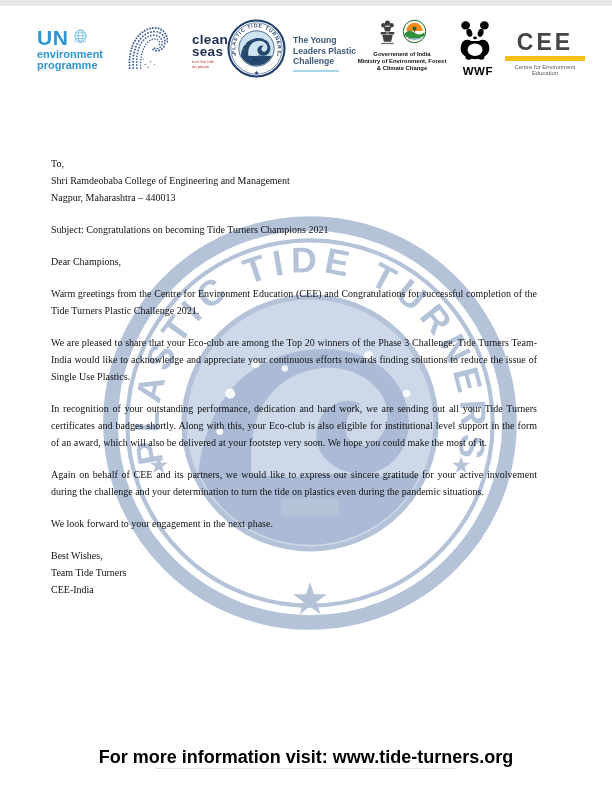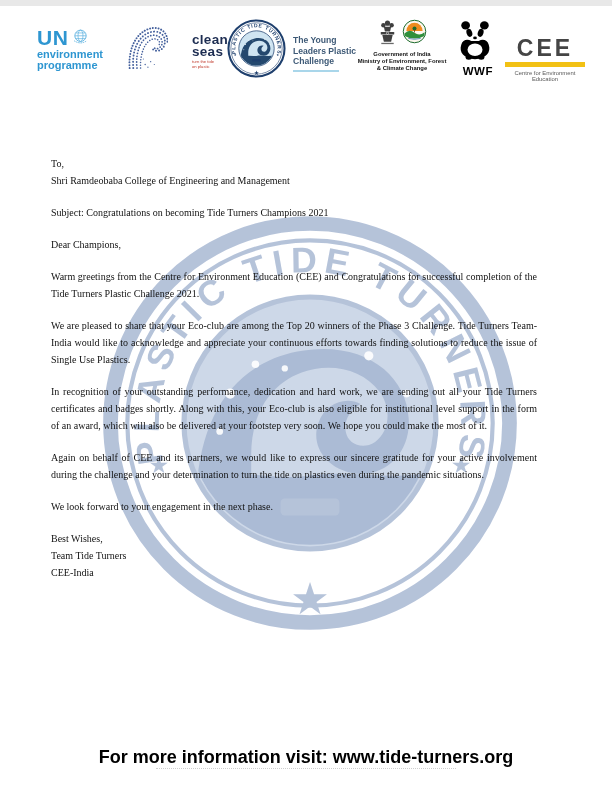--- a/index.html
+++ b/index.html
@@ -26,21 +26,21 @@
   .yleaders{left:293px;top:29px;color:#3e5a77;font-size:8.6px;line-height:10.5px;font-weight:600;}
   .yleaders-underline{width:46px;height:2.5px;margin-top:3px;}
   
   .govt{left:356px;top:13px;width:92px;text-align:center;}
   .govt-emblems{display:flex;justify-content:center;align-items:flex-start;gap:5px;height:30px;}
   .govt-text{font-size:5.9px;font-weight:bold;color:#111;line-height:6.8px;margin-top:2px;}
   
   .wwf{left:451px;top:15px;width:42px;text-align:right;}
   .wwf-label{font-size:11.5px;font-weight:900;letter-spacing:.5px;color:#000;line-height:11px;margin-top:1px;font-family:"Liberation Sans",sans-serif;}
   
-  .cee{left:503px;top:31px;width:84px;text-align:center;}
+  .cee{left:503px;top:25px;width:84px;text-align:center;}
   .cee-acronym{font-size:23px;font-weight:bold;color:#454545;letter-spacing:3px;line-height:22px;}
   .cee-bar{height:4.5px;margin:3px 2px 3px 2px;}
   .cee-sub{font-size:5.9px;color:#5a5a5a;line-height:6.5px;}
   
   .watermark{position:absolute;left:100px;top:207px;width:420px;height:420px;z-index:1;opacity:.95;}
   
   .letter{
     position:absolute;left:51px;top:149px;width:486px;z-index:2;
     font-size:10px;line-height:17px;
   }
@@ -204,20 +204,21 @@
       <div class="cee-acronym">CEE</div>
       <div class="cee-bar" style="background:#f2c114"></div>
       <div class="cee-sub">Centre for Environment Education</div>
     </div>
 
   </div>
 
   <div class="letter">
     <div class="line">To,</div>
     <div class="line">Shri Ramdeobaba College of Engineering and Management</div>
+    <div class="line">Nagpur, Maharashtra – 440013</div>
 
     <div class="block line">Subject: Congratulations on becoming Tide Turners Champions 2021</div>
 
     <div class="block line">Dear Champions,</div>
 
     <p>Warm greetings from the Centre for Environment Education (CEE) and Congratulations for successful completion of the Tide Turners Plastic Challenge 2021.</p>
     <p>We are pleased to share that your Eco-club are among the Top 20 winners of the Phase 3 Challenge. Tide Turners Team-India would like to acknowledge and appreciate your continuous efforts towards finding solutions to reduce the issue of Single Use Plastics.</p>
     <p>In recognition of your outstanding performance, dedication and hard work, we are sending out all your Tide Turners certificates and badges shortly. Along with this, your Eco-club is also eligible for institutional level support in the form of an award, which will also be delivered at your footstep very soon. We hope you could make the most of it.</p>
     <p>Again on behalf of CEE and its partners, we would like to express our sincere gratitude for your active involvement during the challenge and your determination to turn the tide on plastics even during the pandemic situations.</p>
 

